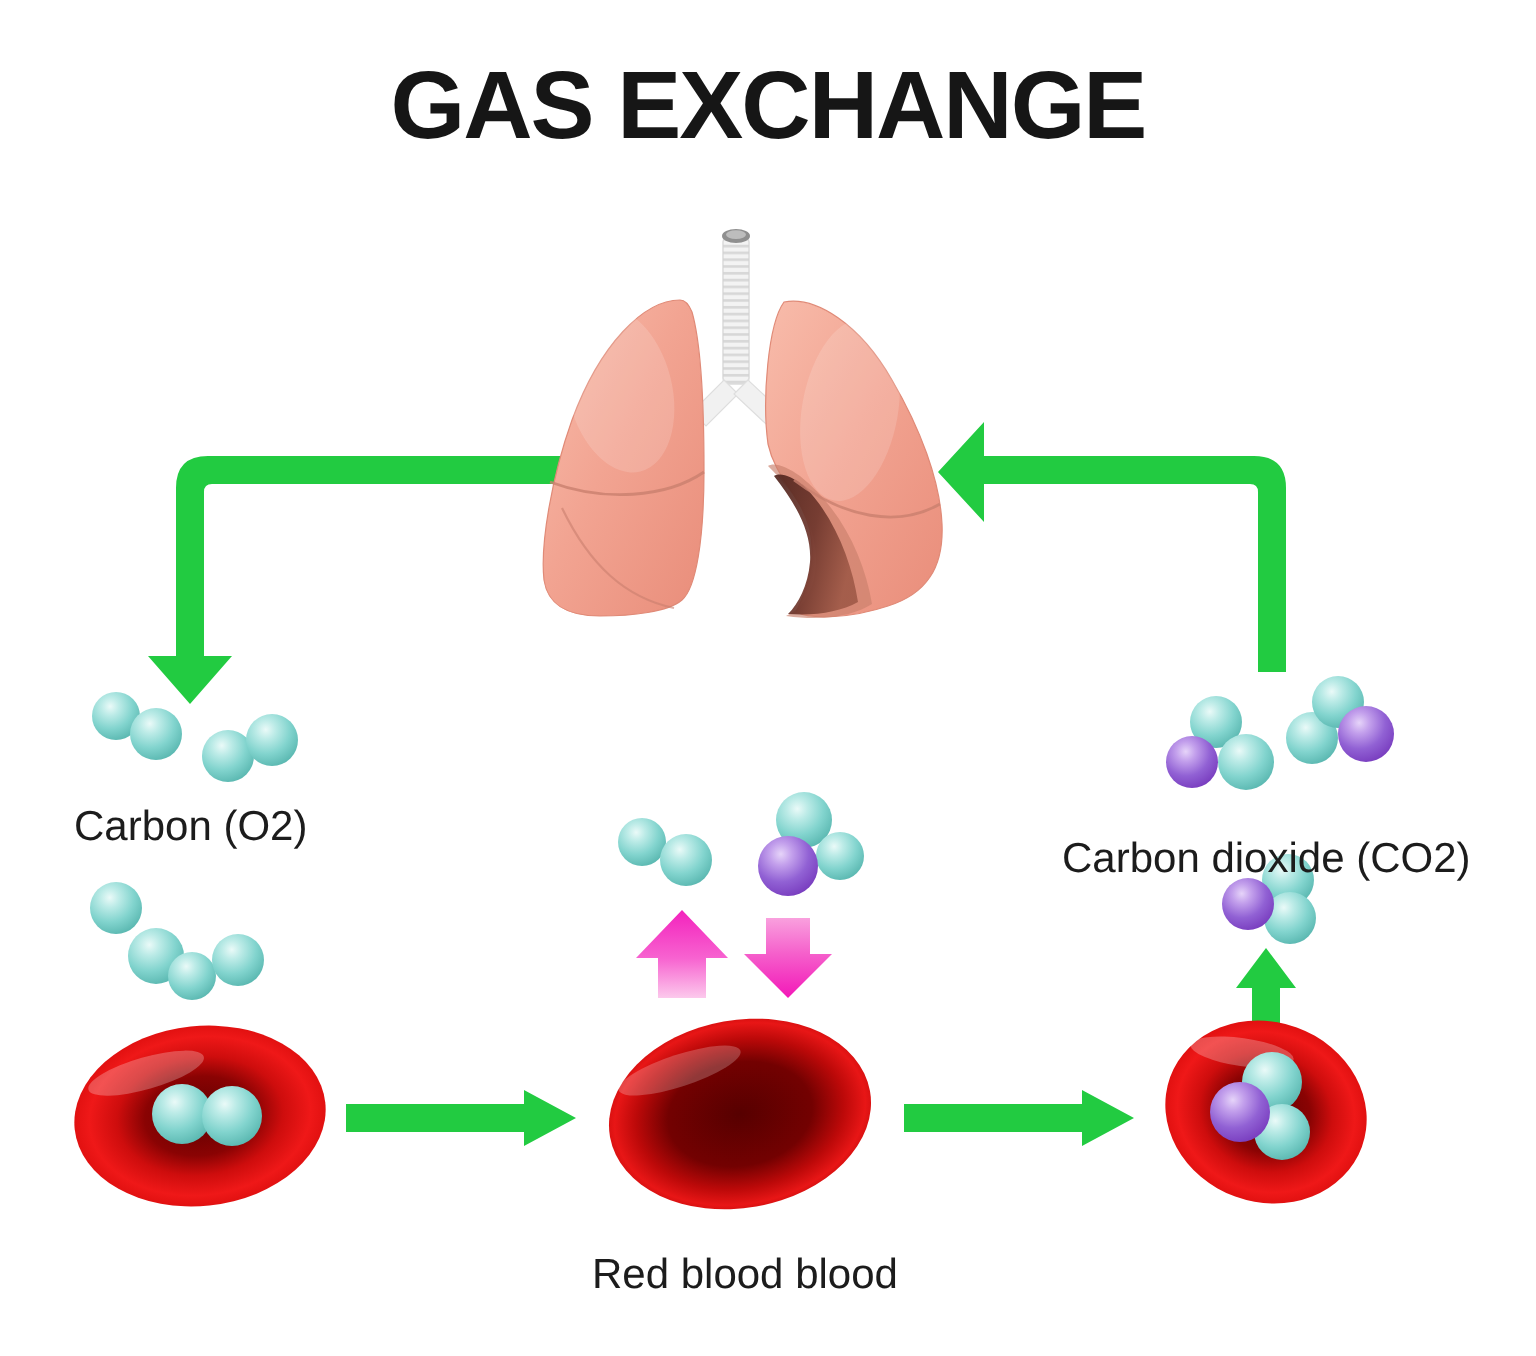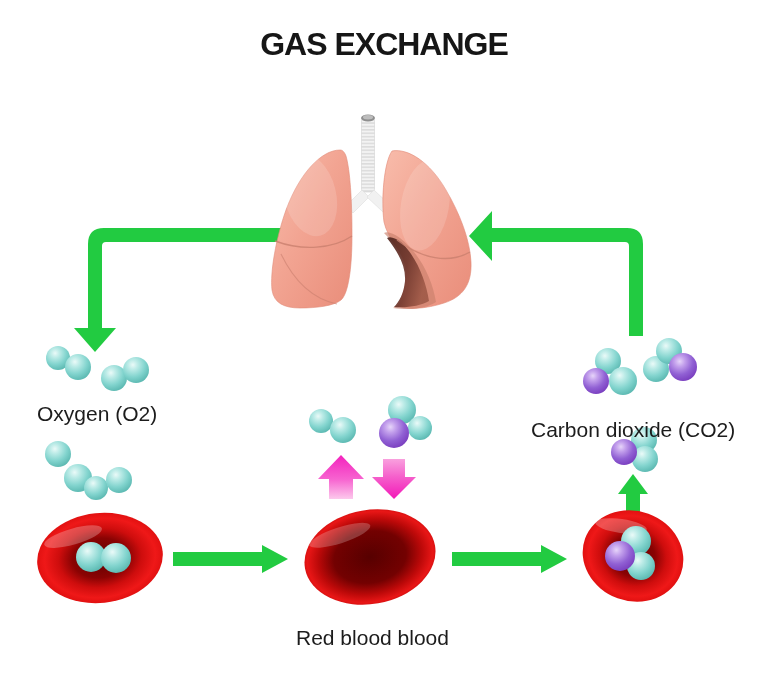--- a/index.html
+++ b/index.html
@@ -8,21 +8,21 @@
     width:768px;height:678px;
     background:#ffffff;
     font-family:"Liberation Sans", sans-serif;
     overflow:hidden;
     margin:0 auto;
   }
   .stage svg{position:absolute;left:0;top:0;}
   .diagram-title{
     position:absolute;left:0;top:26px;width:768px;
     text-align:center;
-    font-size:32px;font-weight:bold;letter-spacing:-1px;
+    font-size:48px;font-weight:bold;letter-spacing:-1px;
     color:#161616;
   }
   .mol-label{
     position:absolute;
     font-size:21px;color:#1c1c1c;white-space:nowrap;
   }
   .label-oxygen{left:37px;top:402px;}
   .label-co2{left:531px;top:418px;}
   .label-rbc{left:296px;top:626px;}
 </style>
@@ -180,17 +180,17 @@
       <ellipse cx="-16" cy="-28" rx="26" ry="7" fill="#ffffff" opacity="0.25" transform="rotate(-12)"></ellipse>
     </g>
     <g transform="translate(630,553)">
       <circle cx="6" cy="-12" r="15" fill="url(#tealG)"></circle>
       <circle cx="11" cy="13" r="14" fill="url(#tealG)"></circle>
       <circle cx="-10" cy="3" r="15" fill="url(#purpleG)"></circle>
     </g>
   </svg>
 
   <div class="diagram-title">GAS EXCHANGE</div>
-  <div class="mol-label label-oxygen">Oxygen (O2)</div>
+  <div class="mol-label label-oxygen">Carbon (O2)</div>
   <div class="mol-label label-co2">Carbon dioxide (CO2)</div>
   <div class="mol-label label-rbc">Red blood blood</div>
 
 </div>
 
 </body></html>

